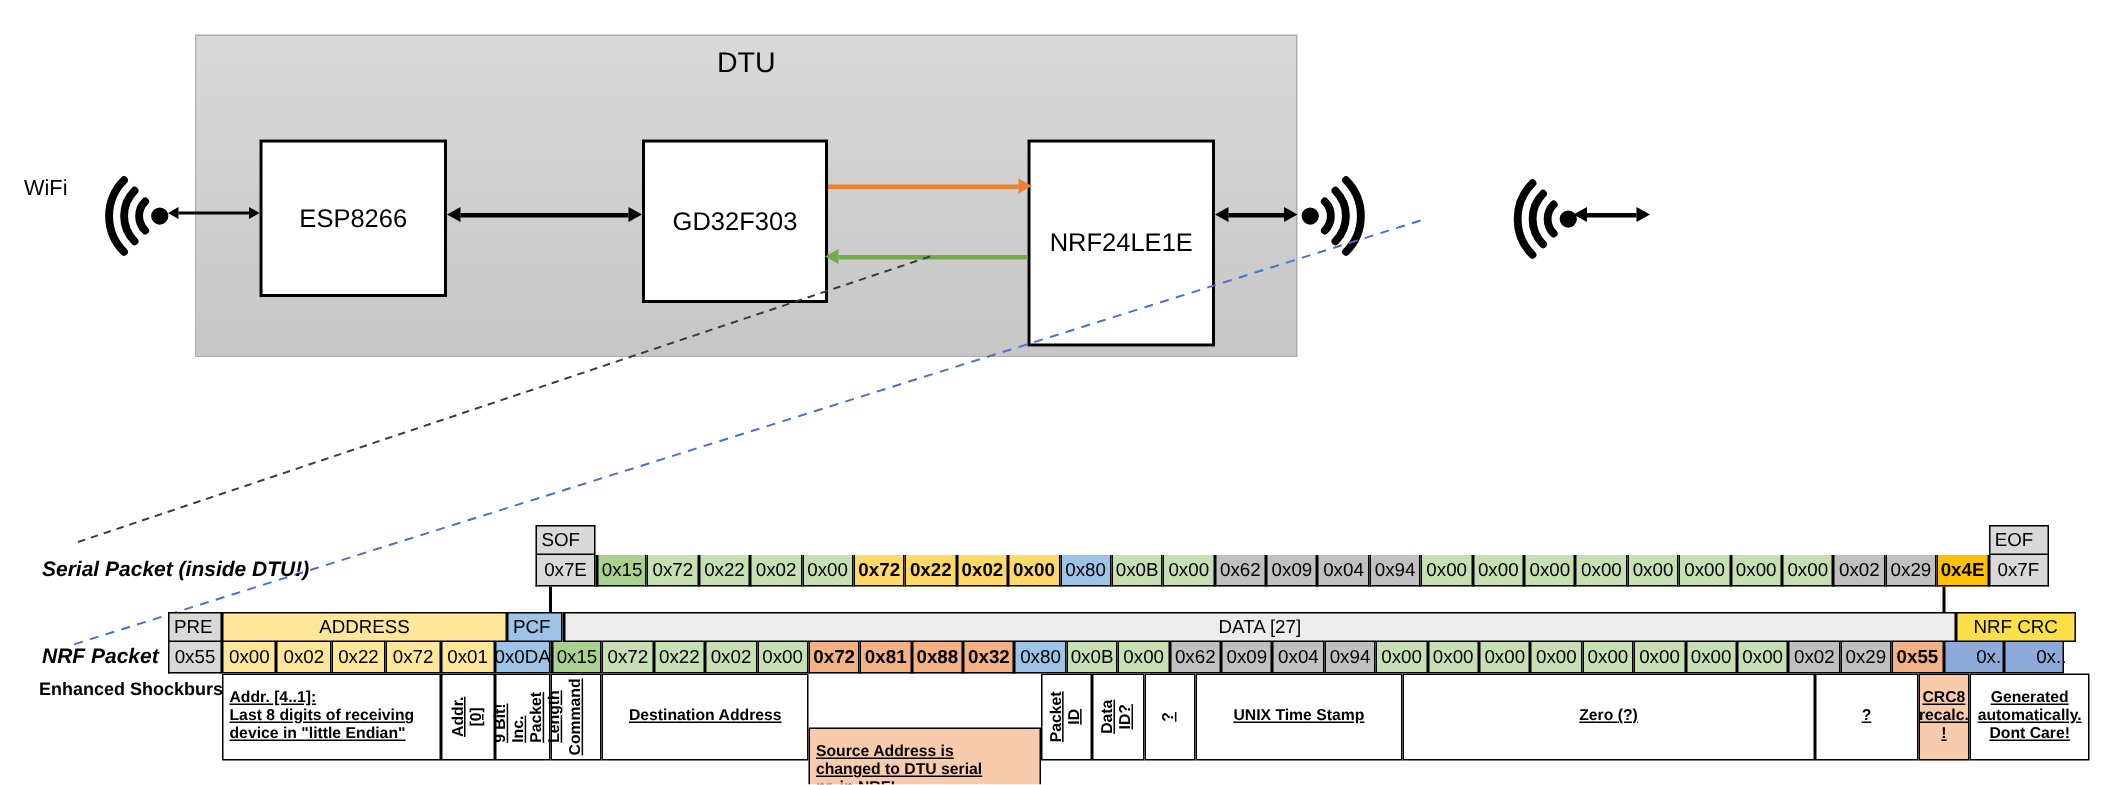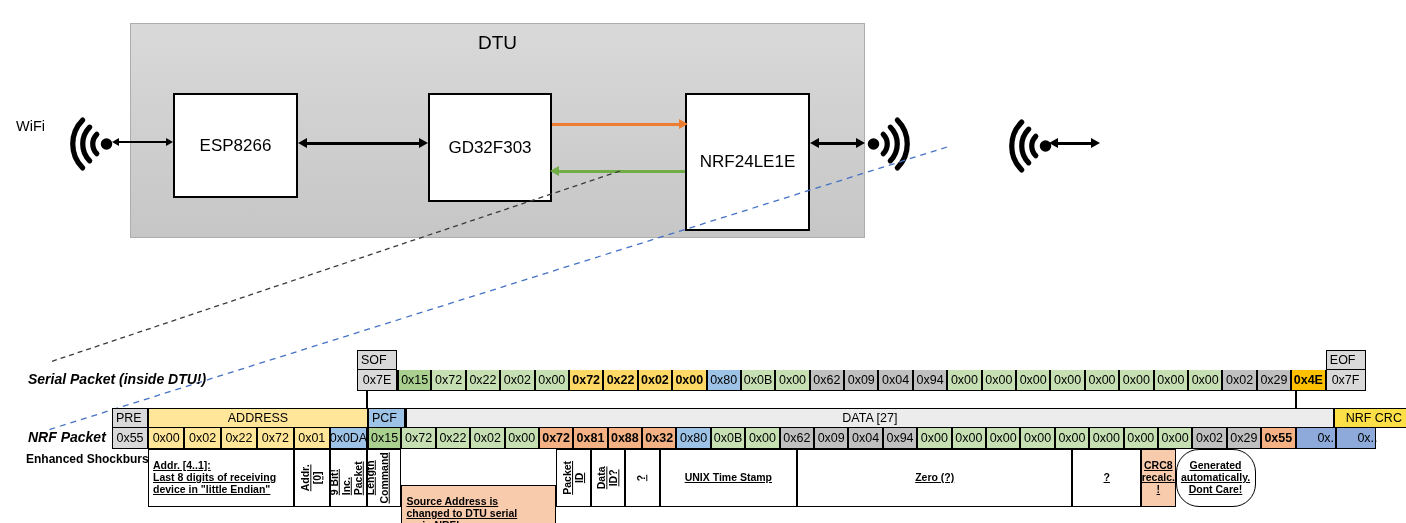--- a/index.html
+++ b/index.html
@@ -33,21 +33,21 @@
   
   .pkt-label{position:absolute;font-size:14px;font-weight:bold;font-style:italic;white-space:nowrap;}
   .sub-label{position:absolute;font-size:12px;font-weight:bold;white-space:nowrap;}
   .tbl{position:absolute;}
   .trow{display:flex;}
   .cell{box-sizing:border-box;border:1px solid #000;height:21px;display:flex;align-items:center;
         justify-content:center;font-size:12.5px;background:#D9D9D9;flex:0 0 auto;}
   .hrow .cell{height:20px;}
   .vrow .cell{border-top-width:0;}
   .hleft{justify-content:flex-start;padding-left:3px;}
-  .w-sof{width:40px;} .w-pre{width:36px;} .w-addr{width:220px;} .w-pcf{width:37px;}
+  .w-sof{width:40px;} .w-pre{width:36px;} .w-addr{width:190px;} .w-pcf{width:37px;}
   .w-data{width:928.8px;} .w-crc{width:80px;}
   .acell{width:36.4px;background:#FFE699;}
   .dcell{width:34.4px;}
   .ccell{width:40px;padding-left:24px;}
   .spacer{width:928.8px;height:20px;}
   .hdr-addr{background:#FFE699;} .hdr-pcf{background:#9DC3E6;} .hdr-data{background:#ECECEC;}
   .hdr-crc{background:#fde047;}
   .g1{background:#C6E0B4;} .g2{background:#A9D08E;border-left-width:2px;}
   .y2{background:#FFD966;font-weight:bold;}
   .gold{background:#FFC000;font-weight:bold;}
@@ -260,20 +260,23 @@
         <span class="vtext">Addr.[0]</span>
       </div>
       <div class="ann rot left" style="width: 37px;">
         <span class="vtext">9 Bit!
 Inc. Packet
 Length</span>
       </div>
       <div class="ann rot" style="width: 34.4px;">
         <span class="vtext">Command</span>
       </div>
+      <div class="ann" style="width: 137.6px;">
+        <span class="vtext">Destination Address</span>
+      </div>
       <div class="ann hl left" style="width: 155px; margin-top: 36px;">
         <span class="vtext">Source Address is
 changed to DTU serial
 nr. in NRF!</span>
       </div>
       <div class="ann rot" style="width: 34.4px;">
         <span class="vtext">Packet ID</span>
       </div>
       <div class="ann rot" style="width: 34.4px;">
         <span class="vtext">Data ID?</span>
@@ -288,20 +291,20 @@
         <span class="vtext">Zero (?)</span>
       </div>
       <div class="ann" style="width: 68.8px;">
         <span class="vtext">?</span>
       </div>
       <div class="ann hl" style="width: 34.4px;">
         <span class="vtext">CRC8
 recalc.
 !</span>
       </div>
-      <div class="ann" style="width: 80px; border-radius: 23px;">
+      <div class="ann" style="width: 80px;">
         <span class="vtext">Generated
 automatically.
 Dont Care!</span>
       </div>
     </div>
 
 </div>
 
 </body></html>

